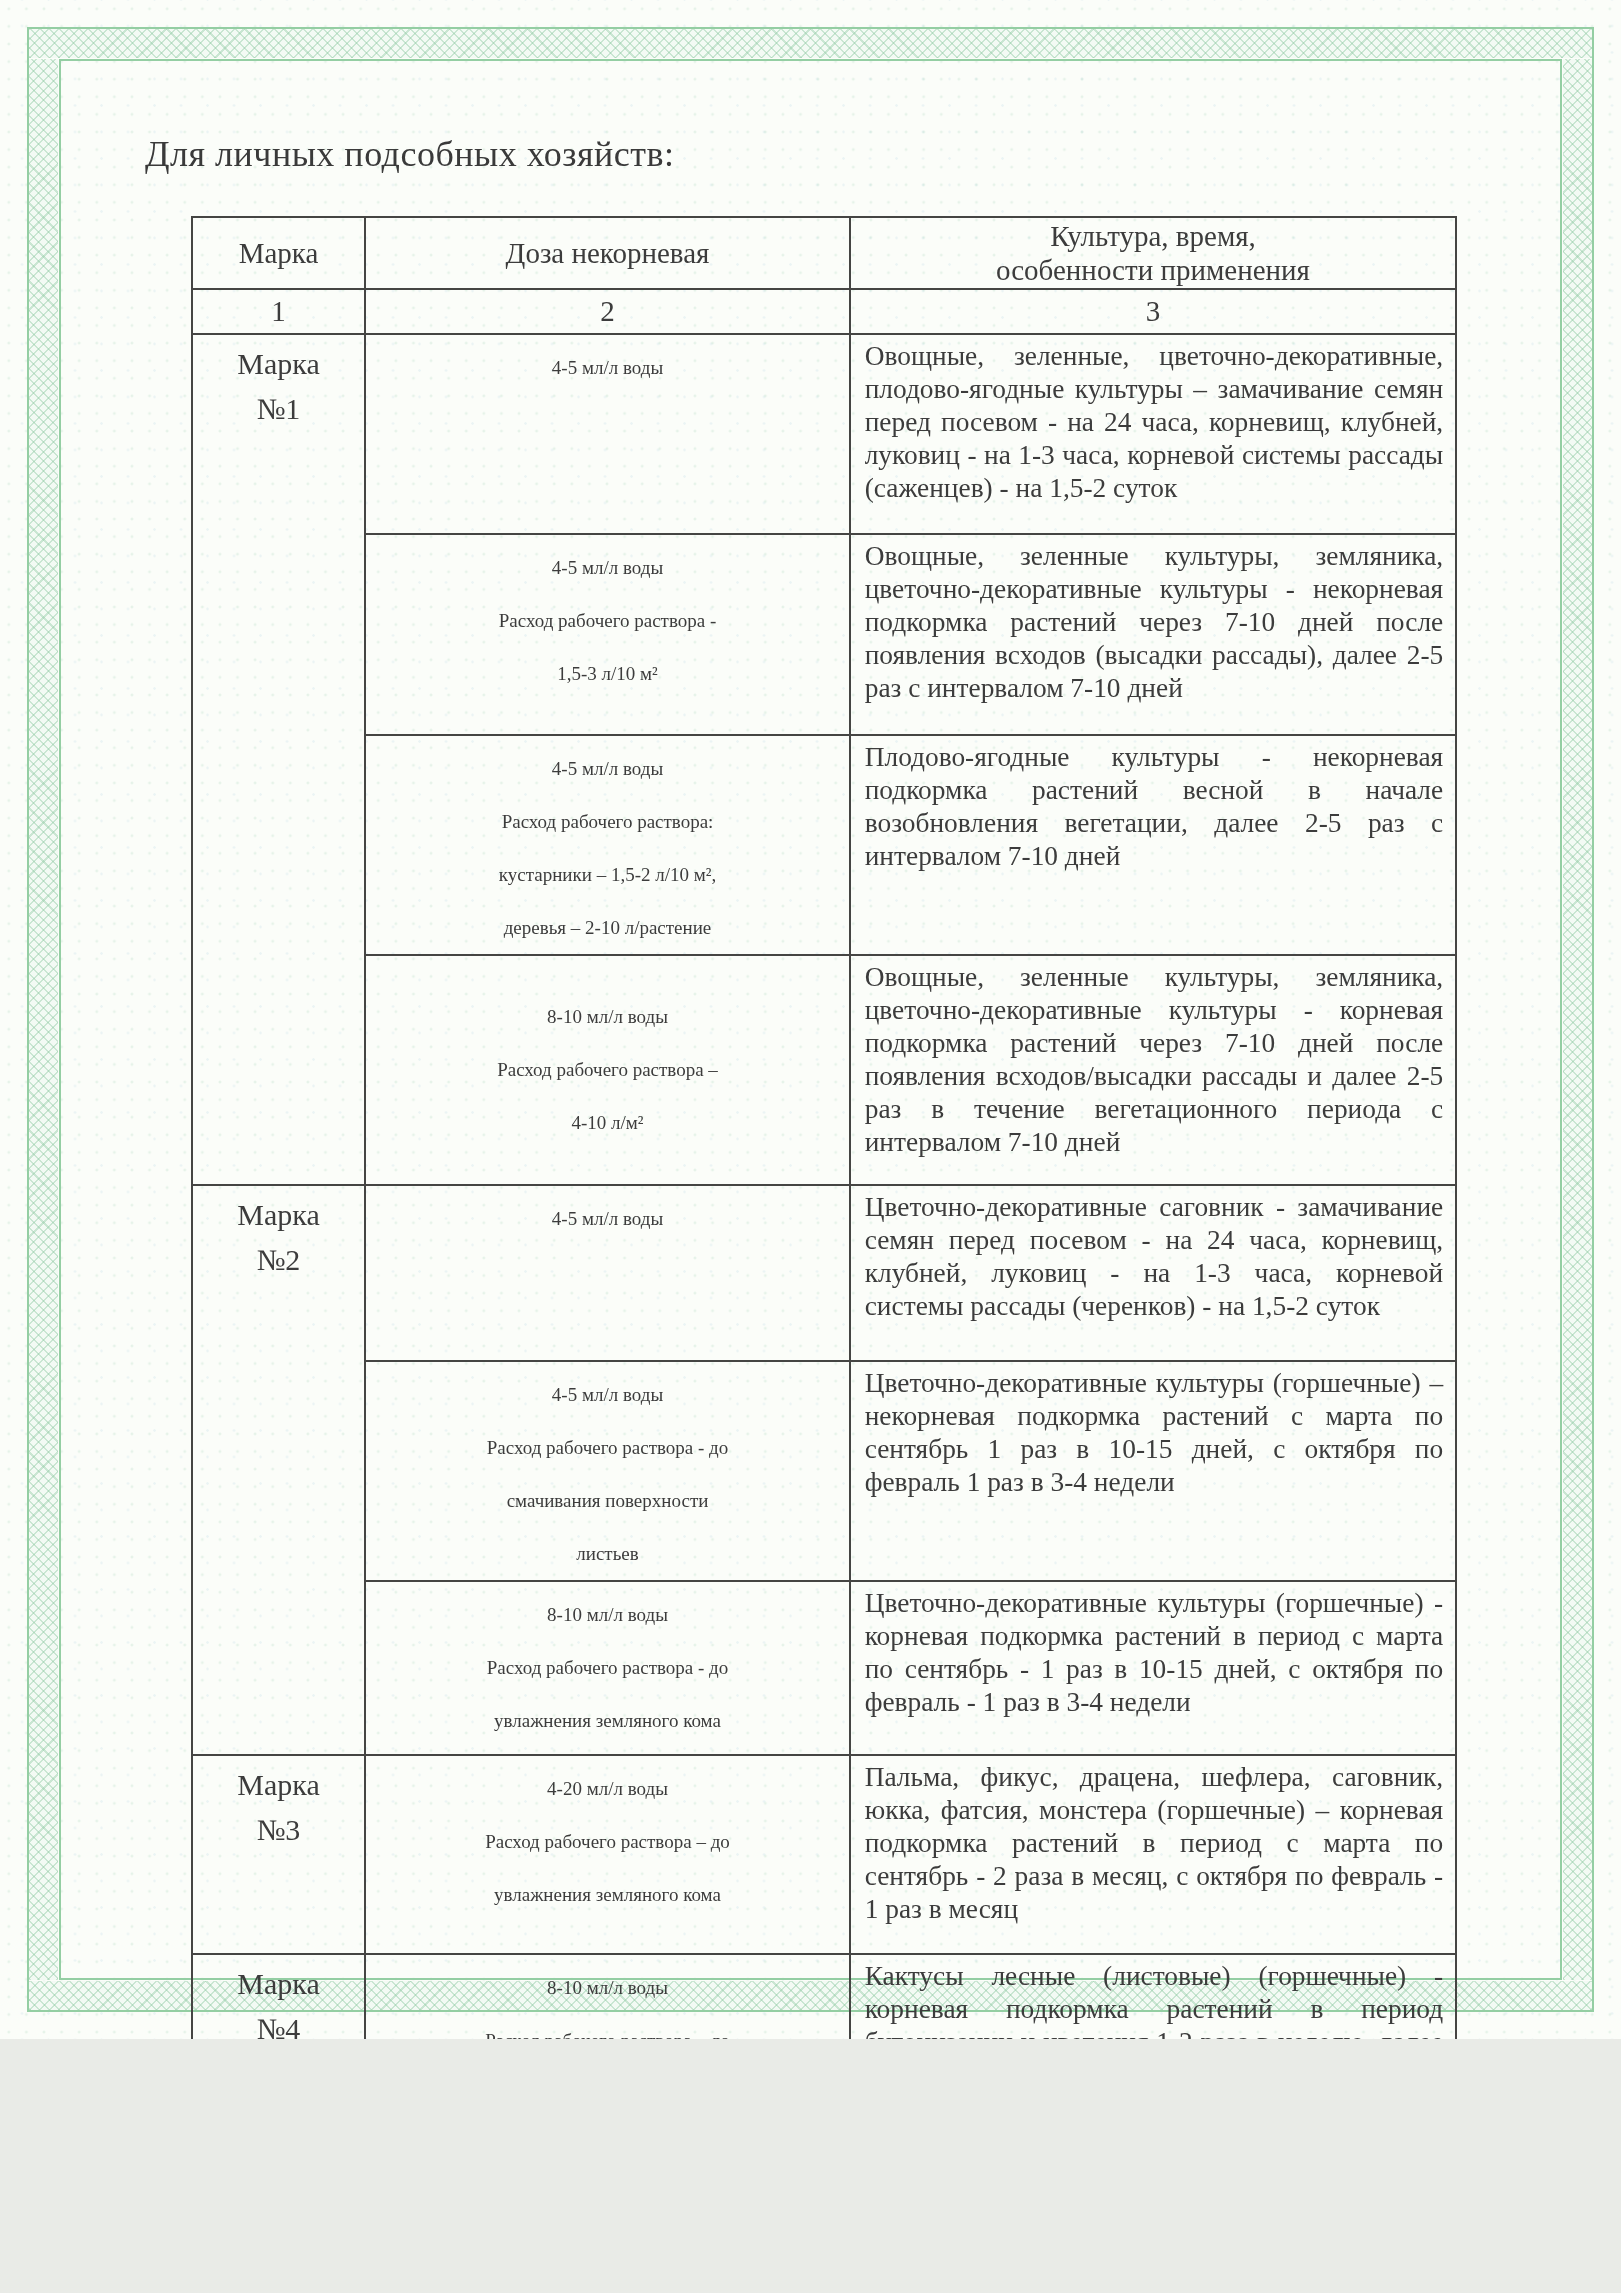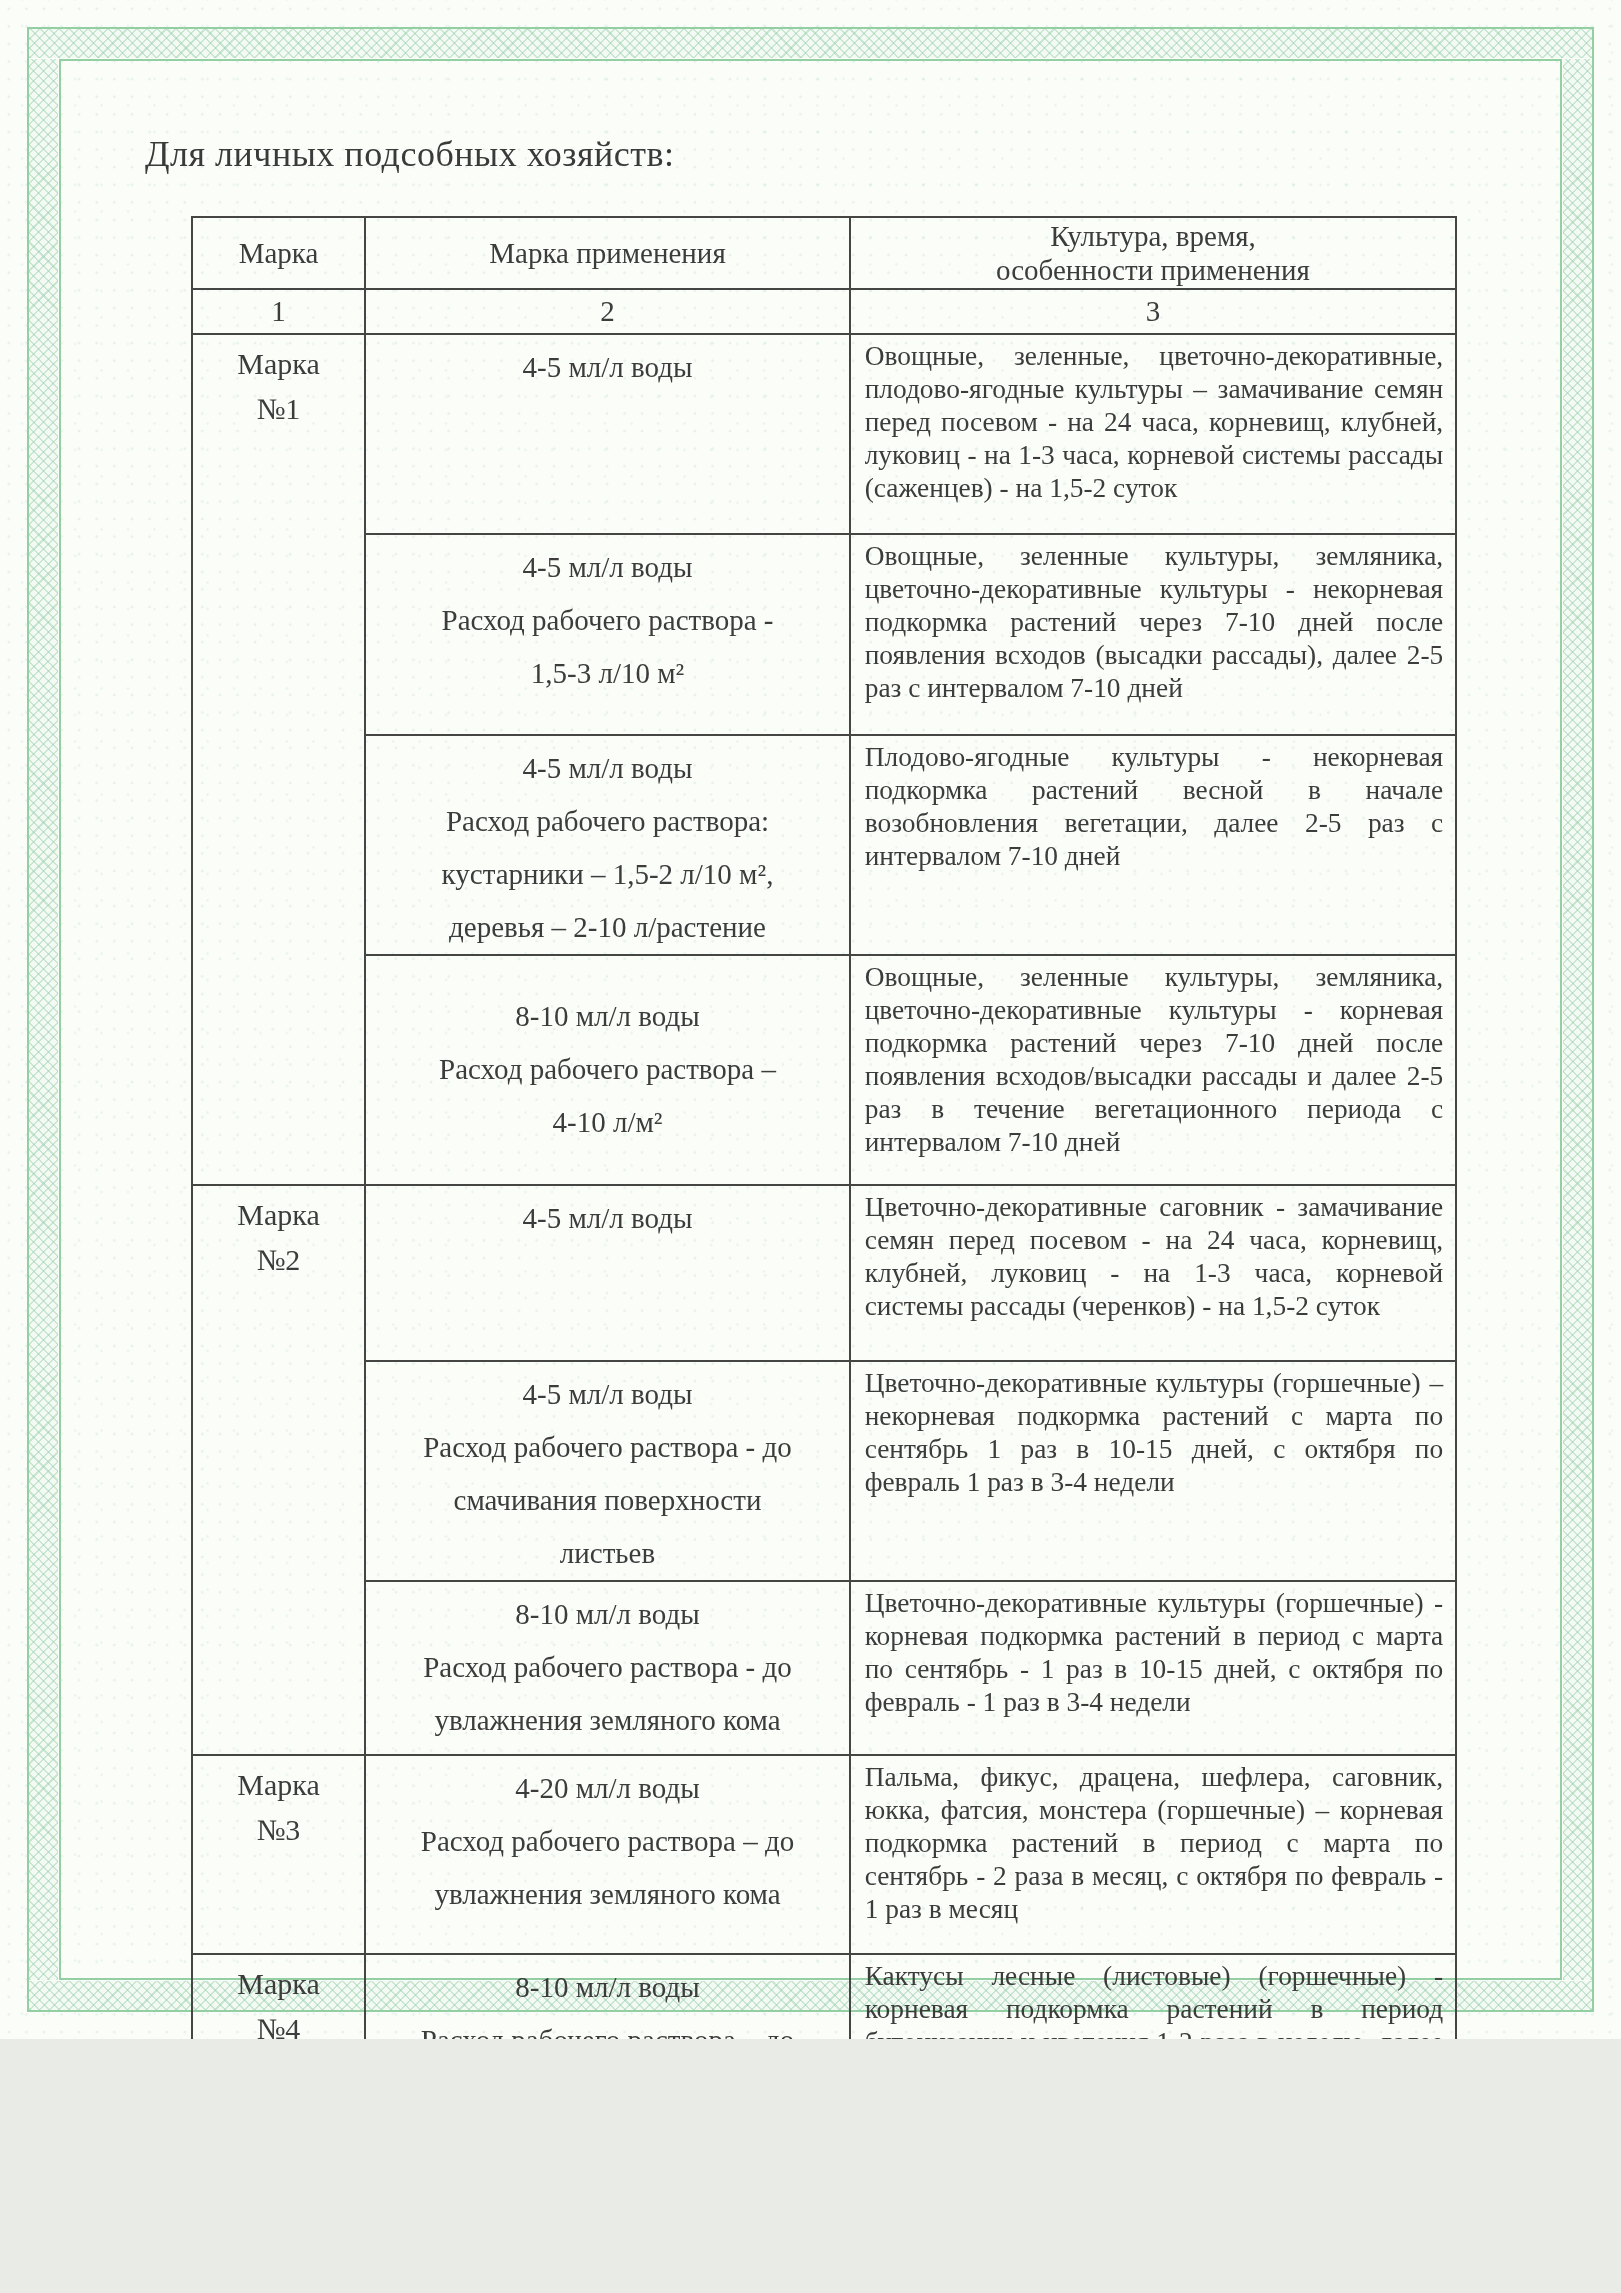--- a/index.html
+++ b/index.html
@@ -55,21 +55,21 @@
   }
   td.num { text-align:center; vertical-align:middle; font-size:29px; }
 
   td.brand {
     text-align:center; vertical-align:top;
     font-size:30px; line-height:45px;
     padding-top:5.9px; white-space:pre-line;
   }
   td.dose {
     text-align:center; vertical-align:top;
-    font-size:29px; line-height:53px;
+    font-size:19px; line-height:53px;
     padding:5.9px 7.8px 0 7.8px; white-space:pre-line;
   }
   td.dose.vmid { vertical-align:middle; padding-top:0; }
   td.usage {
     font-size:27.4px; line-height:33px;
     padding:4.9px 11.8px 3.9px 13.7px;
     text-align:justify; text-align-last:left;
   }
   td.usage .lead { }
   td.usage p { margin:0; }
@@ -98,21 +98,21 @@
   <table class="apptable">
     <colgroup>
       <col style="width:173px">
       <col style="width:485px">
       <col style="width:606px">
     </colgroup>
 
     <tbody>
         <tr style="height:69px">
       <td class="hdr">Марка</td>
-      <td class="hdr">Марка применения</td>
+      <td class="hdr">Доза некорневая</td>
       <td class="hdr">Культура, время,
 особенности применения</td>
     </tr>
 
     <tr style="height:45px">
       <td class="num">1</td>
       <td class="num">2</td>
       <td class="num">3</td>
     </tr>
 

